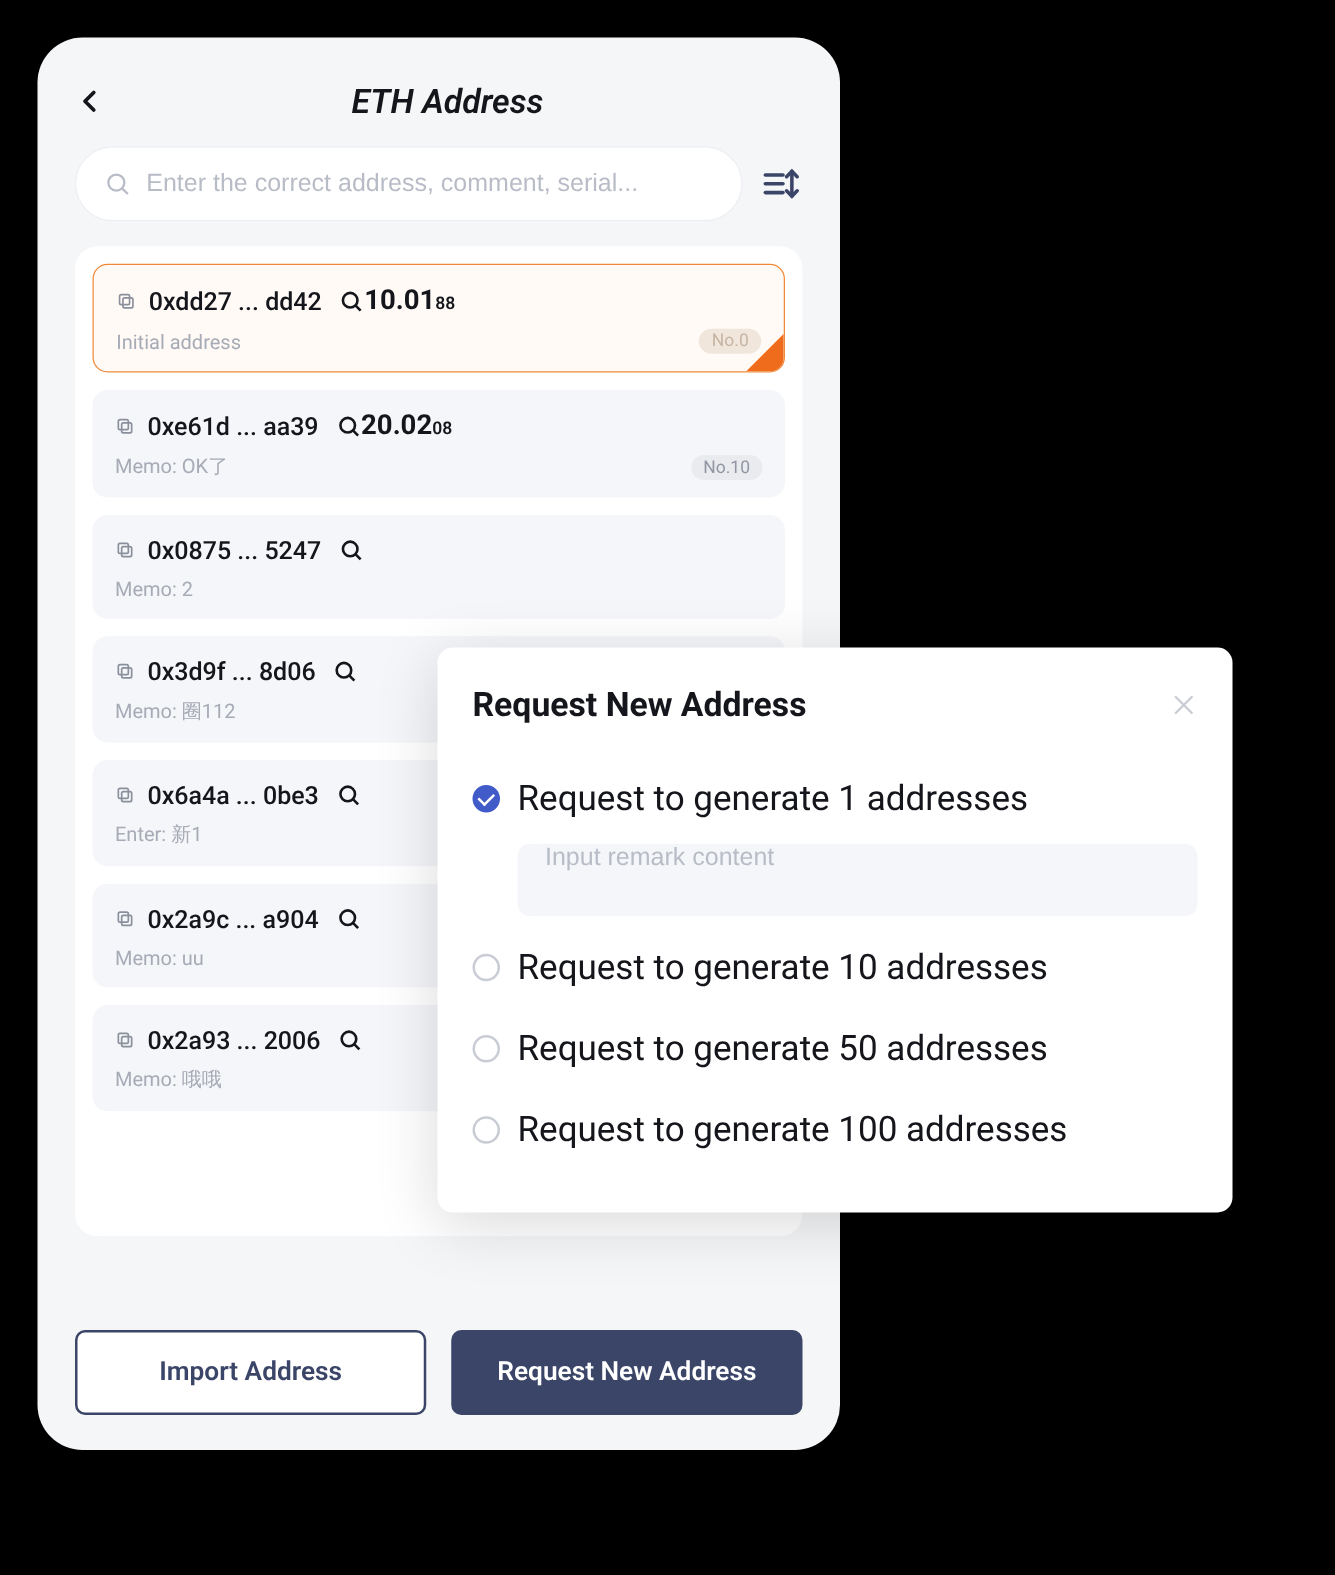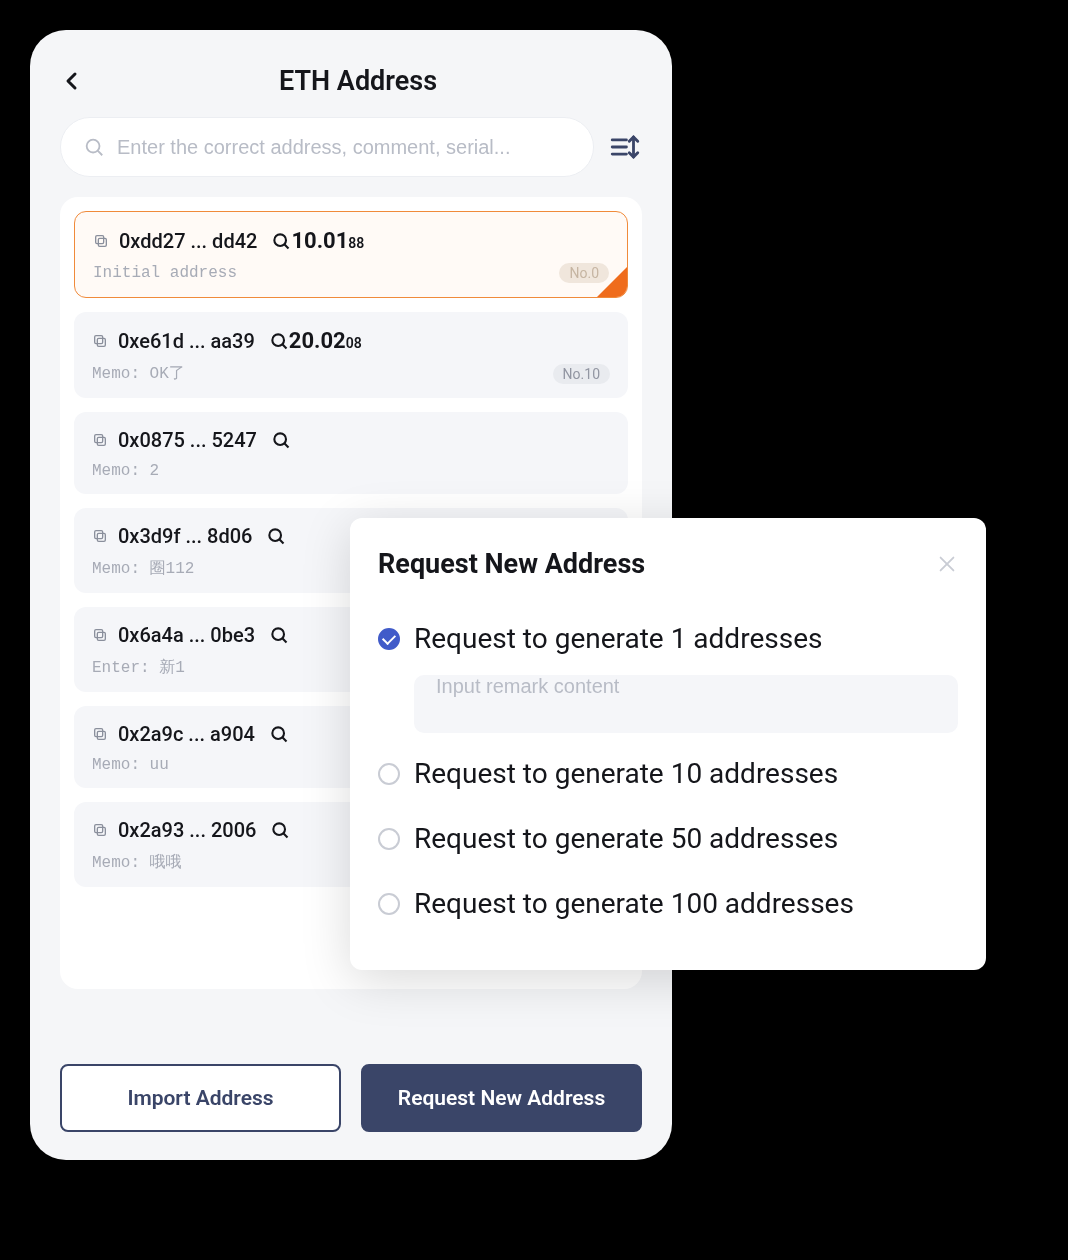--- a/index.html
+++ b/index.html
@@ -18,20 +18,21 @@
     height: 1130px;
     background: #f5f6f8;
     border-radius: 36px;
     box-shadow: 0 4px 30px rgba(0,0,0,0.08);
     overflow: hidden;
   }
   .phone-header {
     display: flex;
     align-items: center;
     padding: 35px 16px 20px 30px;
+    font-style: italic;
   }
   .back-btn {
     width: 24px;
     height: 24px;
     cursor: pointer;
   }
   .page-title {
     flex: 1;
     text-align: center;
     font-size: 27px;
@@ -100,21 +101,21 @@
   .addr-text { font-size: 20px; font-weight: 500; color: #15161b; }
   .magnify { width: 20px; height: 20px; margin-left: 4px; }
   .balance { font-size: 22px; font-weight: 700; color: #15161b; }
   .balance .cents { font-size: 14px; font-weight: 600; }
   .addr-bottom {
     display: flex;
     align-items: center;
     justify-content: space-between;
     margin-top: 10px;
   }
-  .memo { font-size: 16px; color: #a7abb6; font-family: Liberation Mono, monospace; }
+  .memo { font-size: 16px; color: #a7abb6; }
   .no-badge {
     background: #e9ebef;
     color: #9296a2;
     font-size: 14px;
     border-radius: 10px;
     padding: 2px 10px;
   }
   .addr-card.selected .no-badge { background: #f0e6dc; color: #c6b5a2; }
   .corner-tri {
     position: absolute;

